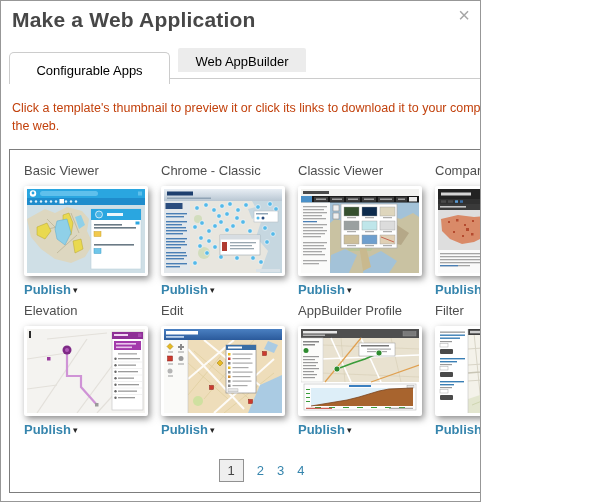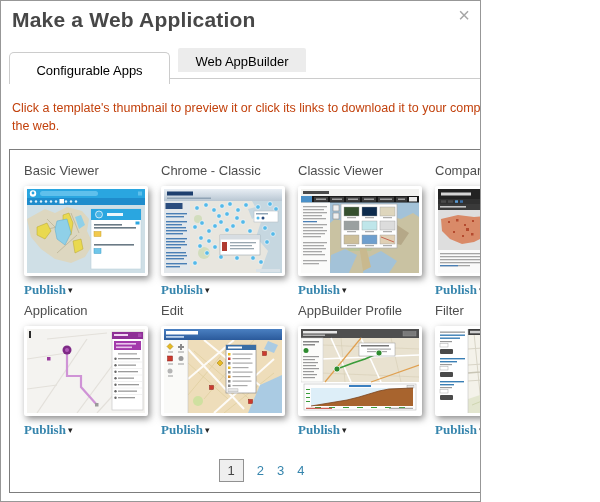--- a/index.html
+++ b/index.html
@@ -11,21 +11,21 @@
   .tab{font-size:13px;color:#000000;text-align:center;cursor:pointer;box-sizing:border-box;}
   .tab-active{position:absolute;left:8px;top:51px;width:161px;height:32px;background:#fff;border:1px solid #ccc;border-bottom:none;border-radius:5px 5px 0 0;padding-top:10px;}
   .tab-inactive{position:absolute;left:177px;top:37px;width:128px;height:24px;background:#ececec;border-radius:2px 2px 0 0;padding-top:6px;margin-top:10px;}
   .desc{position:absolute;left:11px;top:98px;width:578px;font-size:12.5px;line-height:1.45;color:#c2410c;}
   .box{position:absolute;left:8px;top:148px;width:577px;height:344px;border:1px solid #7d7d7d;background:#fff;box-sizing:border-box;}
   .grid{display:grid;grid-template-columns:repeat(4,137px);padding:13px 0 0 14px;}
   .cell{height:140px;}
   .tname{font-size:13px;color:#4e4e4e;margin-bottom:8px;white-space:nowrap;}
   .thumb{width:124px;height:90px;background:#fff;padding:3px;box-sizing:border-box;box-shadow:2px 3px 7px rgba(50,50,50,.55);border-radius:2px;cursor:pointer;}
   .thumb svg{display:block;width:118px;height:84px;}
-  .publish{margin-top:6px;font-size:13px;font-weight:700;color:#3685ad;cursor:pointer;font-family:Liberation Serif, serif;}
+  .publish{margin-top:6px;font-size:13px;font-weight:700;color:#3685ad;cursor:pointer;}
   .caret{color:#262626;font-size:9px;margin-left:2px;vertical-align:1px;font-weight:400;}
   .pager{position:absolute;left:0;top:309px;width:100%;display:flex;justify-content:center;align-items:center;gap:13px;font-size:13px;padding-right:72px;box-sizing:border-box;}
   .page-current{border:1px solid #919191;background:#efefef;color:#454545;padding:3px 8px;cursor:default;}
   .page-link{color:#3685ad;cursor:pointer;}
 </style>
 </head>
 <body>
 
 <div id="dialog">
   <div class="title">Make a Web Application</div>
@@ -332,21 +332,21 @@
                 <rect x="62" y="73" width="44" height="1.3"></rect>
             </g>
             <rect x="2" y="76" width="18" height="1.3" fill="#4a7fb5"></rect>
               <rect x="62" y="76" width="16" height="1.3" fill="#4a7fb5"></rect>
           </svg>
         </div>
         <div class="publish"><span>Publish</span><span class="caret">▾</span></div>
       </div>
 
       <div class="cell">
-        <div class="tname">Application</div>
+        <div class="tname">Elevation</div>
         <div class="thumb">
           <svg viewBox="0 0 118 84">
             <rect width="118" height="84" fill="#f4f3f0"></rect>
             <g stroke="#e3e0da" stroke-width="1.2" fill="none">
               <path d="M0,30 40,24"></path>
                 <path d="M10,84 60,10"></path>
                 <path d="M50,84 90,30"></path>
                 <path d="M0,60 30,56"></path>
                 <path d="M70,84 110,40"></path>
                 <path d="M20,10 80,4"></path>

